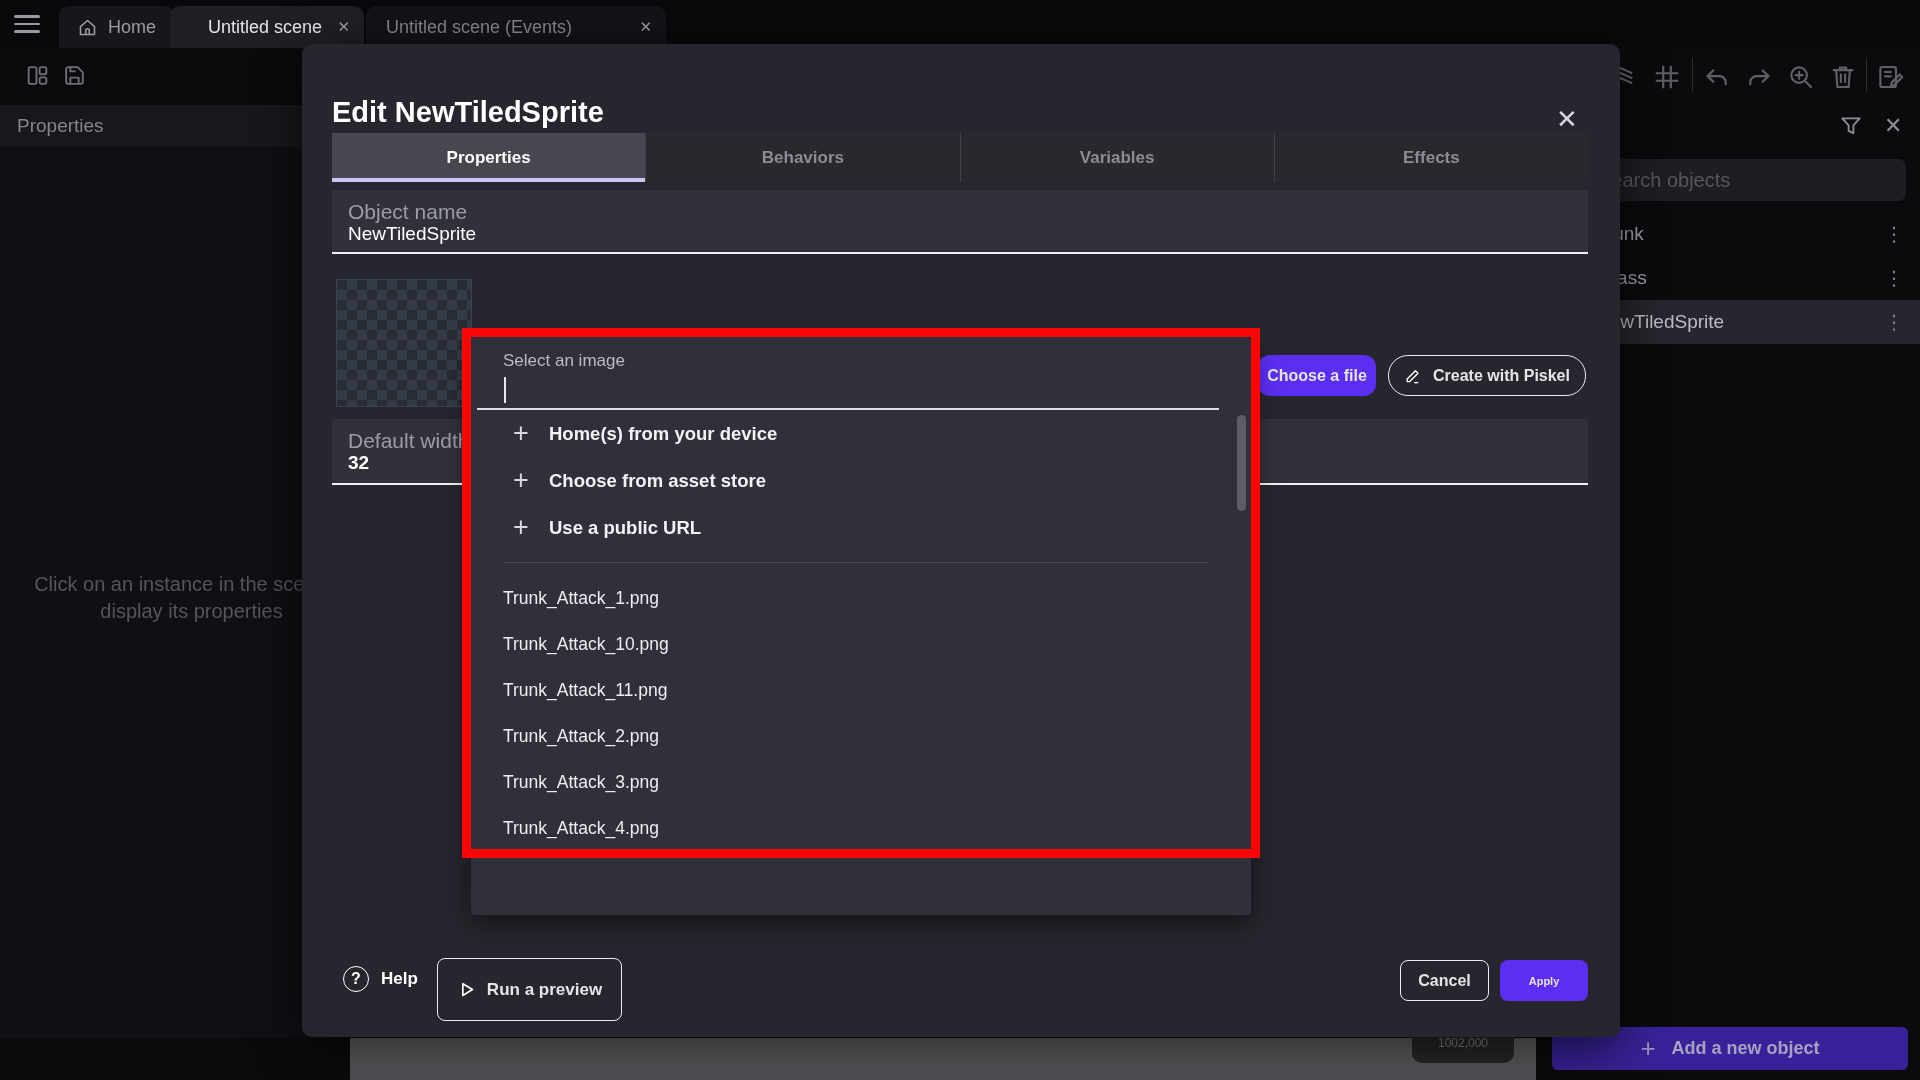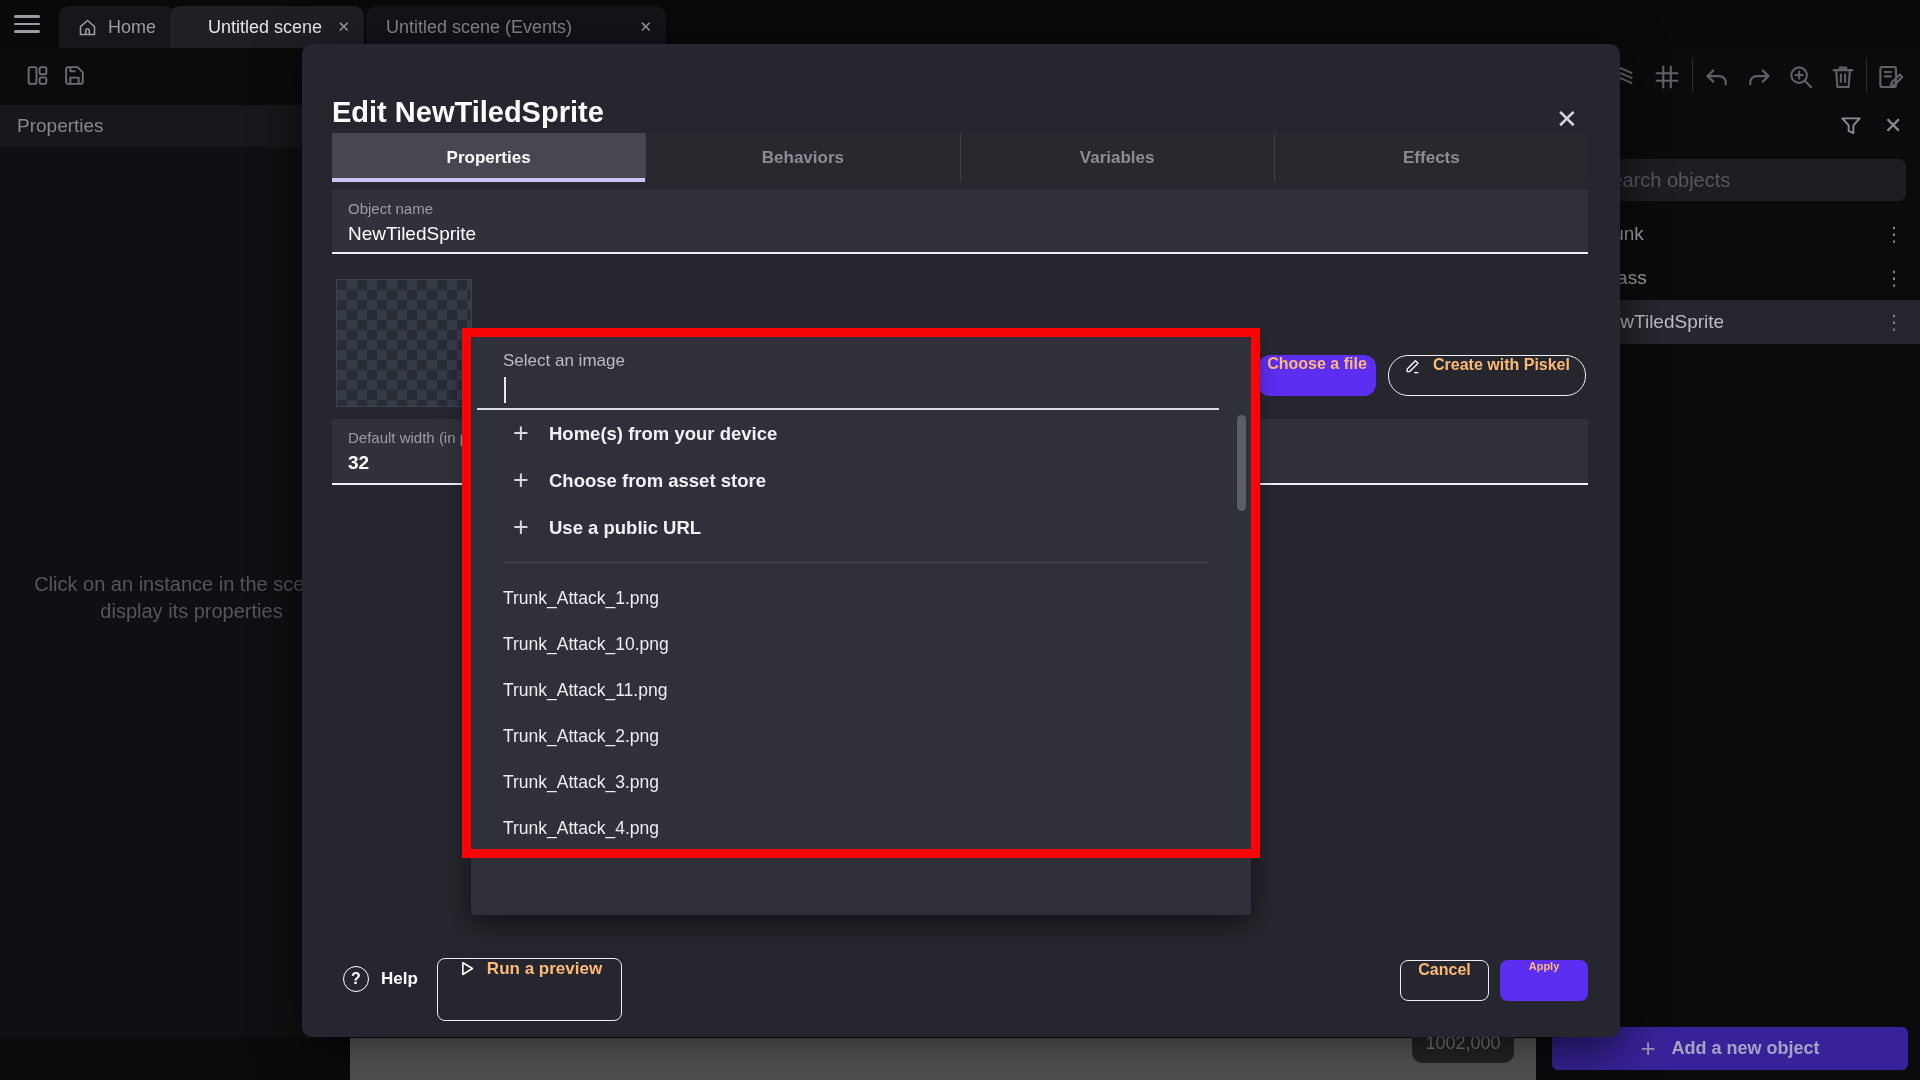--- a/index.html
+++ b/index.html
@@ -41,46 +41,46 @@
   .obj-row.selected { background:#26272e; color:#bcbdc4; }
   .add-btn { left:1552px; top:1027px; width:356px; height:43px; background:#392299;
     border-radius:6px; display:flex; align-items:center; justify-content:center; gap:16px;
     color:#a7a2c3; font-size:18px; font-weight:bold; cursor:pointer; }
   .add-btn .plus { font-size:26px; font-weight:300; color:#9a95b5; }
 
   
   .canvas-strip { left:350px; top:1038px; width:1186px; height:42px;
     background:linear-gradient(#68686b,#515155); }
   .coord-badge { left:1412px; top:1023px; width:102px; height:40px; background:#28282c;
-    border-radius:10px; color:#87878c; font-size:18px; display:flex; align-items:center;
+    border-radius:10px; color:#87878c; font-size:12px; display:flex; align-items:center;
     justify-content:center; z-index:5; }
 
   
   .modal { left:302px; top:44px; width:1318px; height:993px; background:#26272e;
     border-radius:10px; box-shadow:0 12px 48px rgba(0,0,0,.65); z-index:10; }
   .modal-title { position:absolute; left:30px; top:52px; color:#fff; font-size:29px; font-weight:bold; }
   .modal-close { position:absolute; left:1254px; top:60px; color:#d5d5dd; font-size:26px; cursor:pointer; }
   .mtabs { position:absolute; left:30px; top:89px; width:1256px; height:49px; display:flex; }
   .mtab { flex:1; background:#28292f; color:#8c8d94; font-size:17px; font-weight:bold;
     display:flex; align-items:center; justify-content:center; position:relative;
     border-left:1px solid #3e3f47; cursor:pointer; }
   .mtab:first-child { border-left:none; }
   .mtab.active { background:#47484f; color:#fff; }
   .mtab.active::after { content:""; position:absolute; left:0; right:0; bottom:0;
     height:4px; background:#cfc2f8; }
   .field { position:absolute; left:30px; width:1256px; background:#30313a;
     border-bottom:2px solid #f1f1f5; }
-  .field .flabel { position:absolute; left:16px; top:10px; color:#9c9da4; font-size:15px; }
+  .field .flabel { position:absolute; left:16px; top:10px; color:#9c9da4; font-size:21px; }
   .field .fvalue { position:absolute; left:16px; top:33px; color:#fff; font-size:19px; }
   .checker { position:absolute; left:34px; top:235px; width:136px; height:128px;
     border:1px solid #3d434d;
     background:conic-gradient(#343b47 0 90deg,#272c35 90deg 180deg,#343b47 180deg 270deg,#272c35 270deg 360deg);
     background-size:20px 20px; }
-  .btn { display:flex; justify-content:center; gap:10px;
-    font-weight:bold; color:#fdba74; cursor:pointer; }
+  .btn { display:flex; align-items:center; justify-content:center; gap:10px;
+    font-weight:bold; color:#e5e5e5; cursor:pointer; }
   .btn-purple { background:#5c2ef2; }
   .btn-outline { background:transparent; border:1.5px solid #ececf1; }
 
   
   .dropdown { left:471px; top:337px; width:780px; height:578px; background:#2f3039;
     border-radius:4px; box-shadow:0 8px 28px rgba(0,0,0,.55); z-index:15; overflow:hidden; }
   .dd-label { position:absolute; left:32px; top:14px; color:#babbc3; font-size:17px; }
   .dd-caret { position:absolute; left:33px; top:40px; width:2px; height:26px; background:#e8e8ee; }
   .dd-underline { position:absolute; left:6px; top:71px; width:742px; height:2px; background:#dcdce4; }
   .dd-action { position:absolute; left:0; width:740px; height:47px; display:flex;

